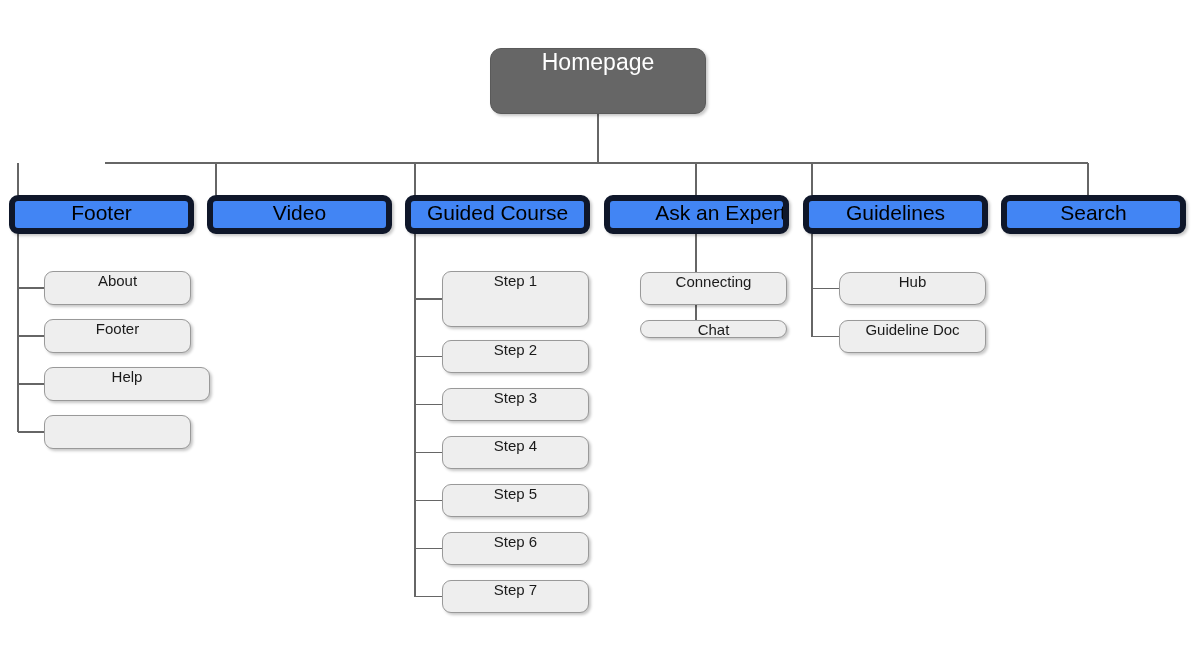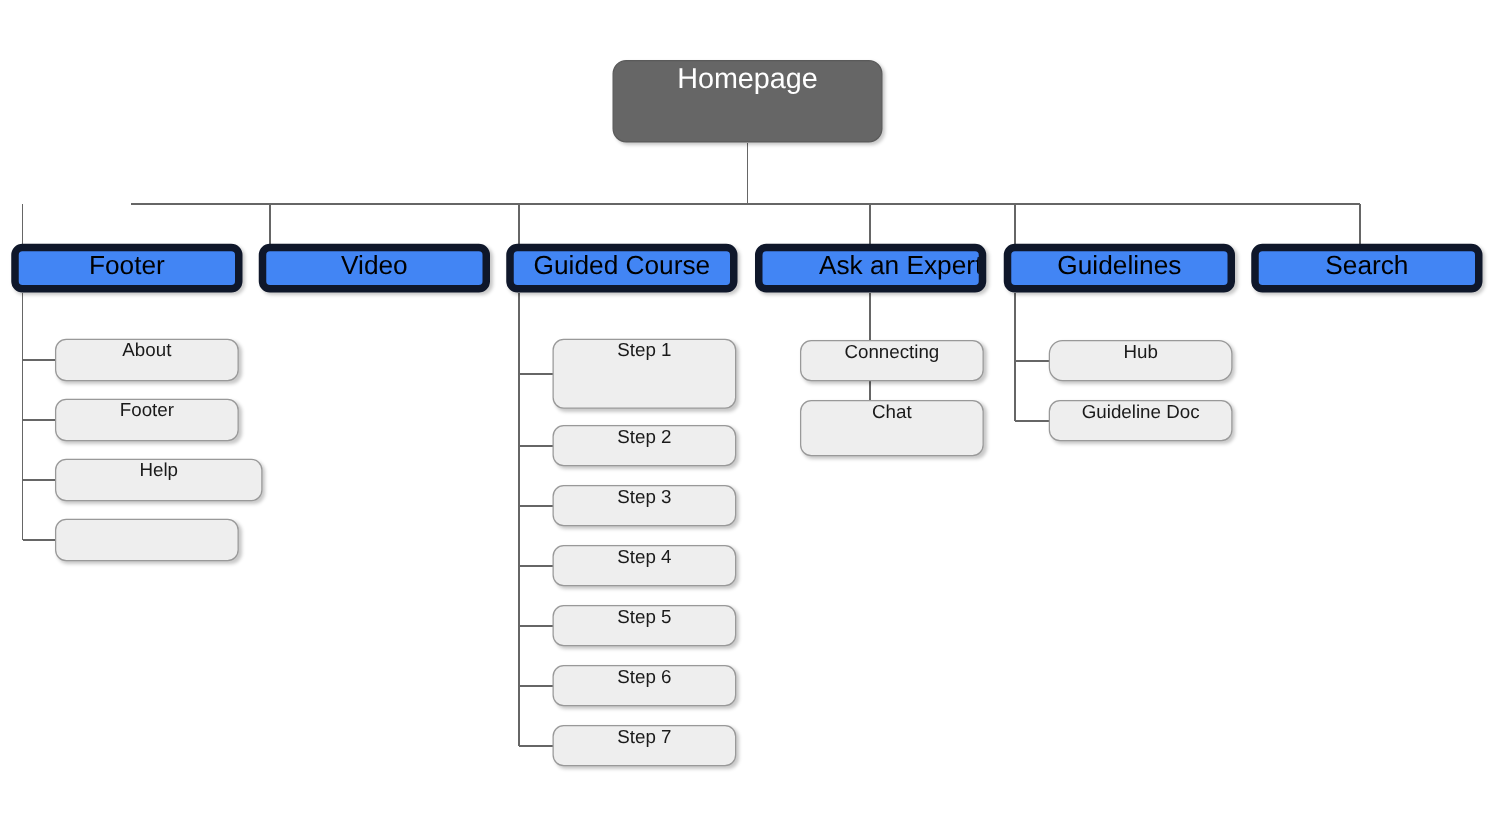--- a/index.html
+++ b/index.html
@@ -140,21 +140,21 @@
       </div>
       <div class="node level2" style="left: 442px; top: 580px; width: 147px; height: 33px;">
         <span>Step 7</span>
       </div>
       <div class="node level1" style="left: 604px; top: 195px; width: 185px; height: 39px; padding-left: 48px;">
         <span>Ask an Expert</span>
       </div>
       <div class="node level2" style="left: 640px; top: 272px; width: 147px; height: 33px;">
         <span>Connecting</span>
       </div>
-      <div class="node level2" style="left: 640px; top: 320px; width: 147px; height: 45px;">
+      <div class="node level2" style="left: 640px; top: 320px; width: 147px; height: 18px;">
         <span>Chat</span>
       </div>
       <div class="node level1" style="left: 803px; top: 195px; width: 185px; height: 39px;">
         <span>Guidelines</span>
       </div>
       <div class="node level2" style="left: 839px; top: 272px; width: 147px; height: 33px; border-radius: 11px;">
         <span>Hub</span>
       </div>
       <div class="node level2" style="left: 839px; top: 320px; width: 147px; height: 33px;">
         <span>Guideline Doc</span>

